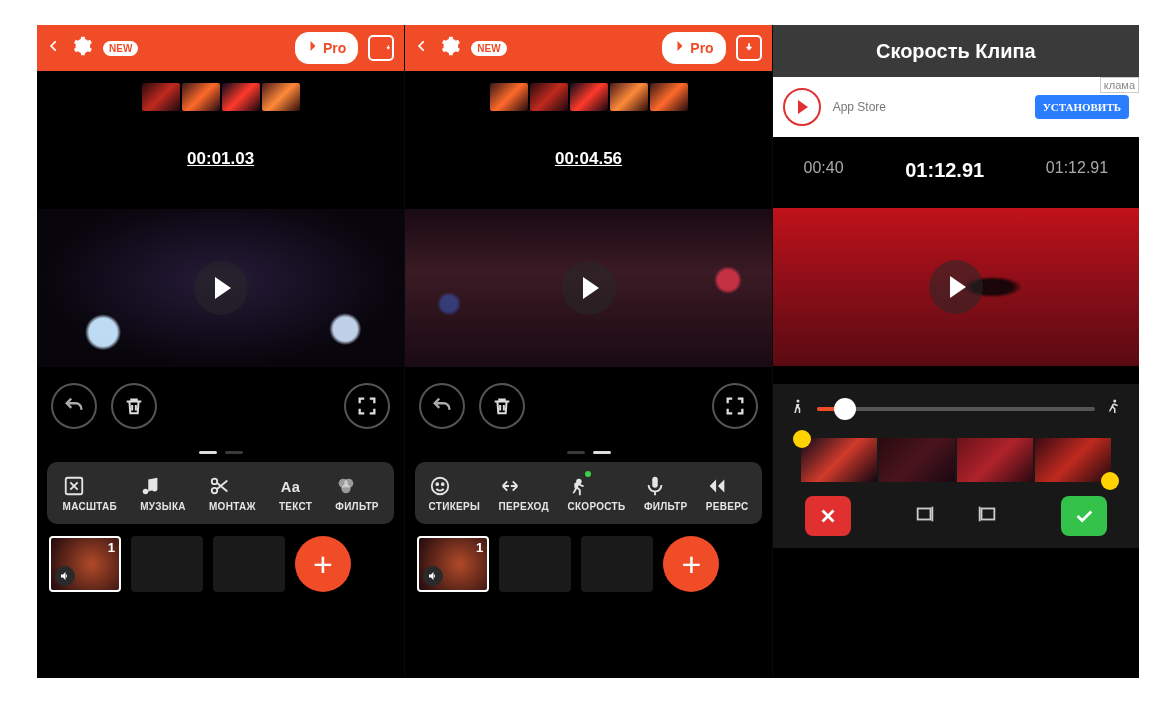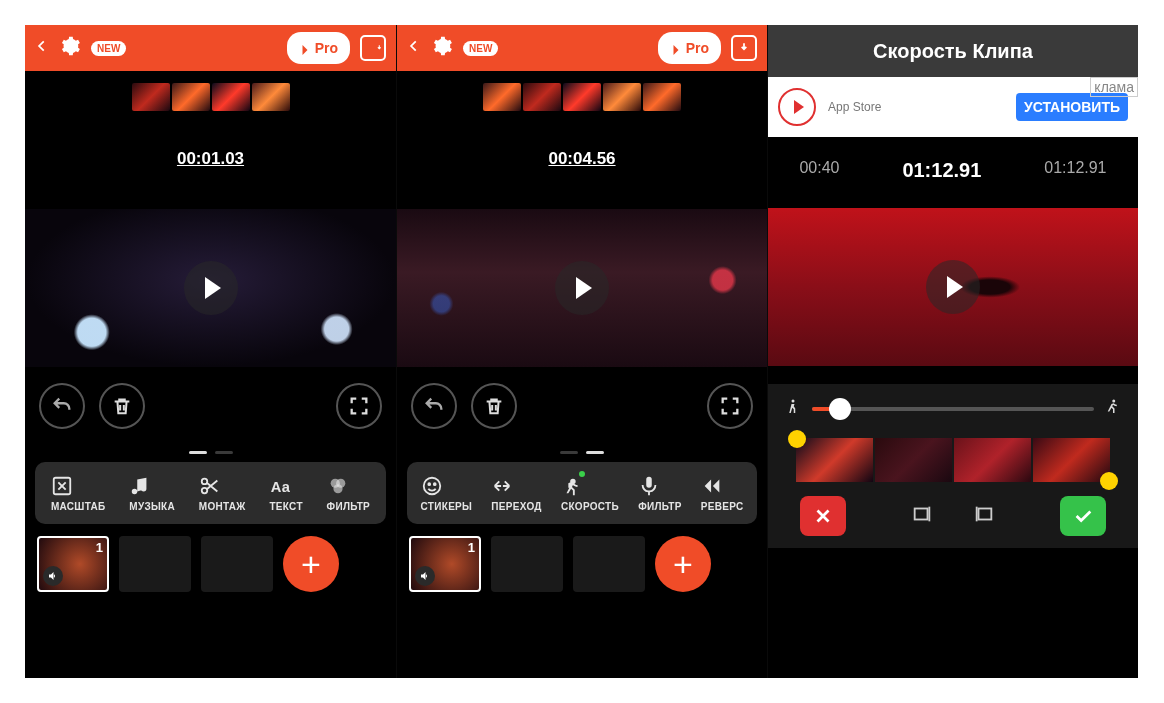--- a/index.html
+++ b/index.html
@@ -8,20 +8,21 @@
     font-family: -apple-system, Helvetica, Arial, sans-serif;
     width: 1164px;
     height: 703px;
     overflow: hidden;
   }
   .outer {
     background: #fff;
     padding: 25px;
     display: flex;
     gap: 0;
+    margin-left: 12px;
   }
   .panel {
     width: 371px;
     height: 653px;
     background: #000;
     position: relative;
     overflow: hidden;
   }
   .panel + .panel { border-left: 1px solid #0a0a0a; }
 
@@ -46,21 +47,21 @@
   }
   .spacer { flex: 1; }
   .pro-btn {
     background: #fff;
     color: #f04c28;
     border-radius: 14px;
     font-size: 14px;
     font-weight: 700;
     padding: 8px 12px;
     display: flex;
-    align-items: flex-end;
+    align-items: flex-start;
     gap: 4px;
   }
   .export-btn {
     border: 2px solid #fff;
     width: 26px; height: 26px;
     border-radius: 5px;
     display: flex; align-items: center; justify-content: center;
   }
 
   
@@ -236,26 +237,26 @@
     width:0;height:0;
     border-left:10px solid #e03030;
     border-top:7px solid transparent;
     border-bottom:7px solid transparent;
     margin-left:3px;
   }
   .ad .txt { flex:1; }
   .ad .txt .t1{ font-size:15px; font-weight:600; color:#111;}
   .ad .txt .t2{ font-size:12px; color:#777;}
   .ad .install{
-    background:#2a7dff; color:#fff; font-size:14px; font-weight:600;
-    padding:6px 8px; border-radius:4px;
+    background:#2a7dff; color:#fff; font-size:11px; font-weight:600;
+    padding:6px 8px; border-radius:4px;font-family:Liberation Serif, serif;
   }
   .ad .badge{
     position:absolute; top:0; right:0;
-    font-size:14px; color:#888; border:1px solid #ccc; padding:1px 3px;
+    font-size:11px; color:#888; border:1px solid #ccc; padding:1px 3px;
   }
 
   .time-row{
     display:flex; justify-content:space-around;
     color:#aaa; font-size:16px;
     margin-top: 22px;
   }
   .time-row .main{ color:#fff; font-weight:700; font-size:20px;}
 
   .speed-val{

